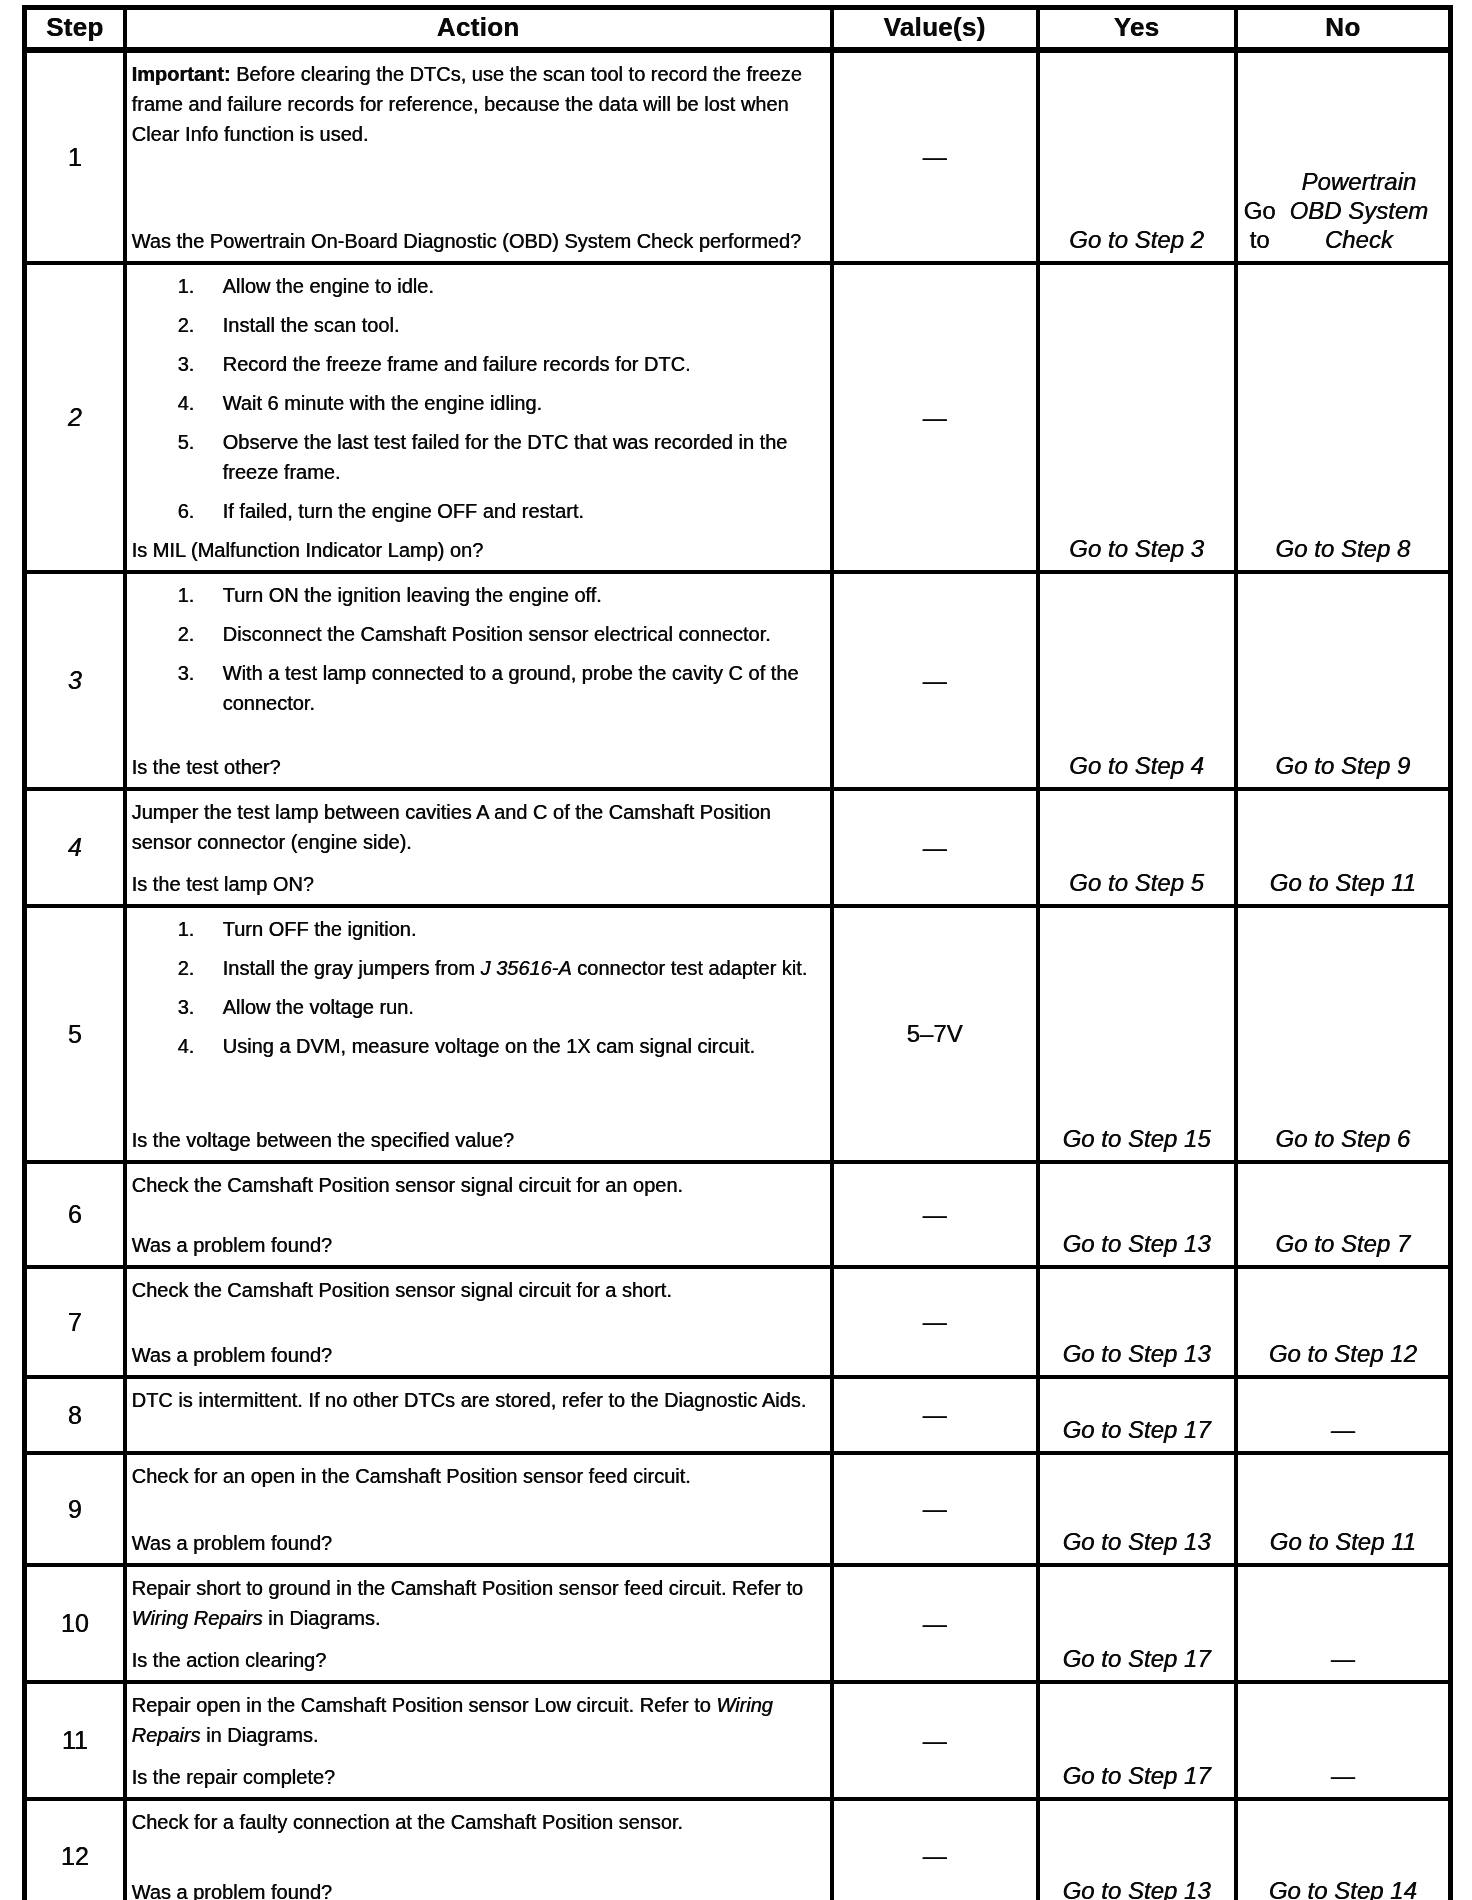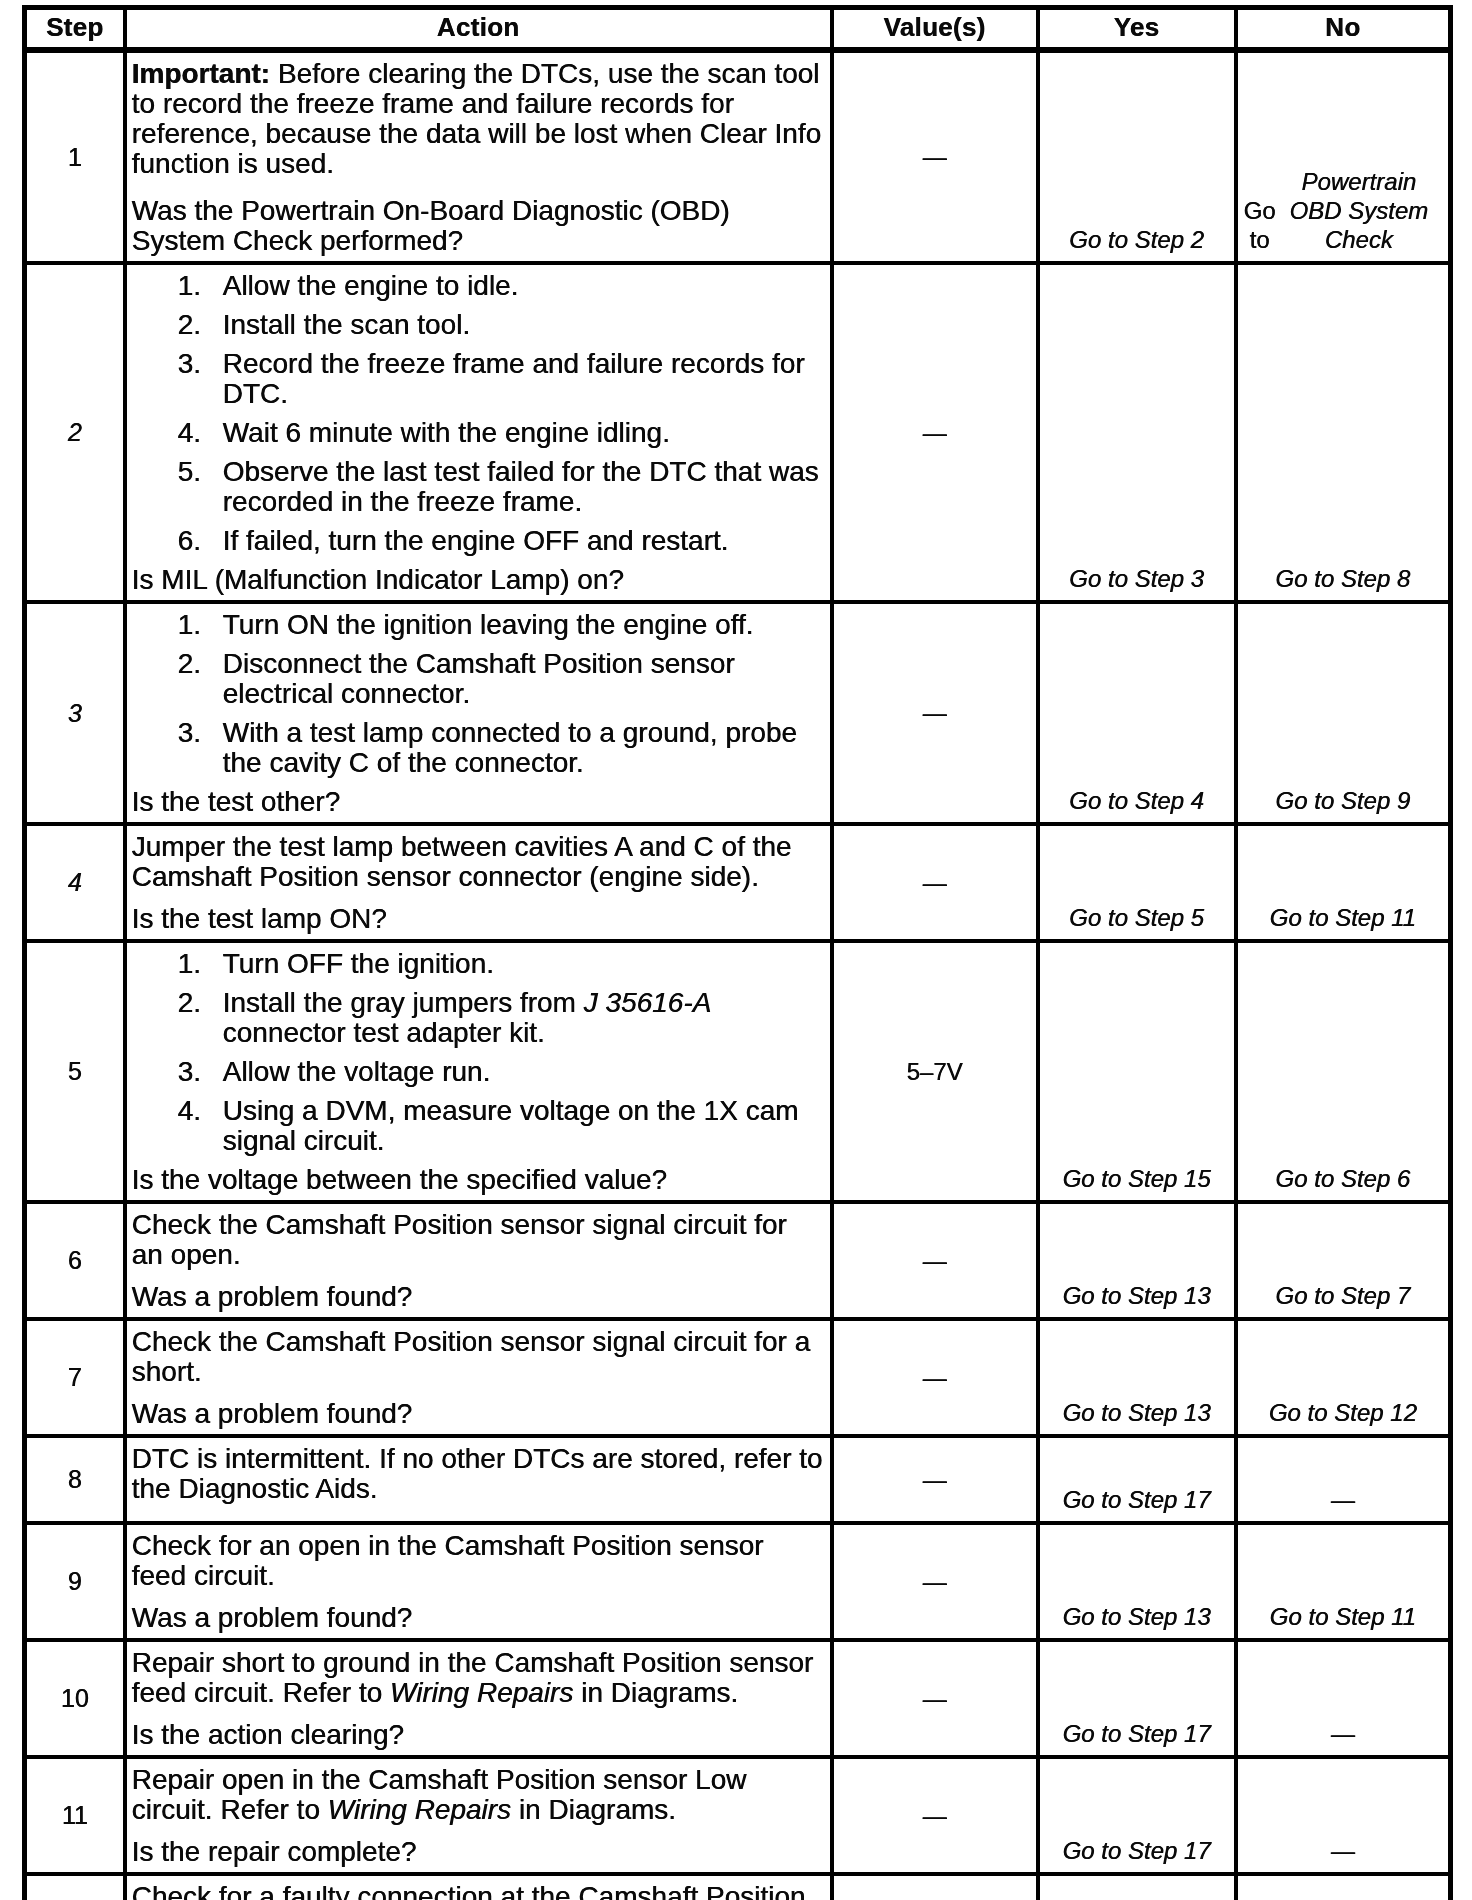--- a/index.html
+++ b/index.html
@@ -73,21 +73,21 @@
     vertical-align: middle;
     font-size: 25px;
   }
   td.action { height: inherit; }
   .aw {
     display: flex;
     flex-direction: column;
     height: 100%;
     box-sizing: border-box;
     padding: 6px 6px 5px 5px;
-    font-size: 28px;
+    font-size: 20px;
     line-height: 30px;
   }
   .blocks p { margin: 0 0 12px 0; }
   .li {
     display: flex;
     margin: 0 0 9px 0;
     padding-left: 46px;
   }
   .num { width: 45px; flex: none; }
   .question { margin-top: auto; }

